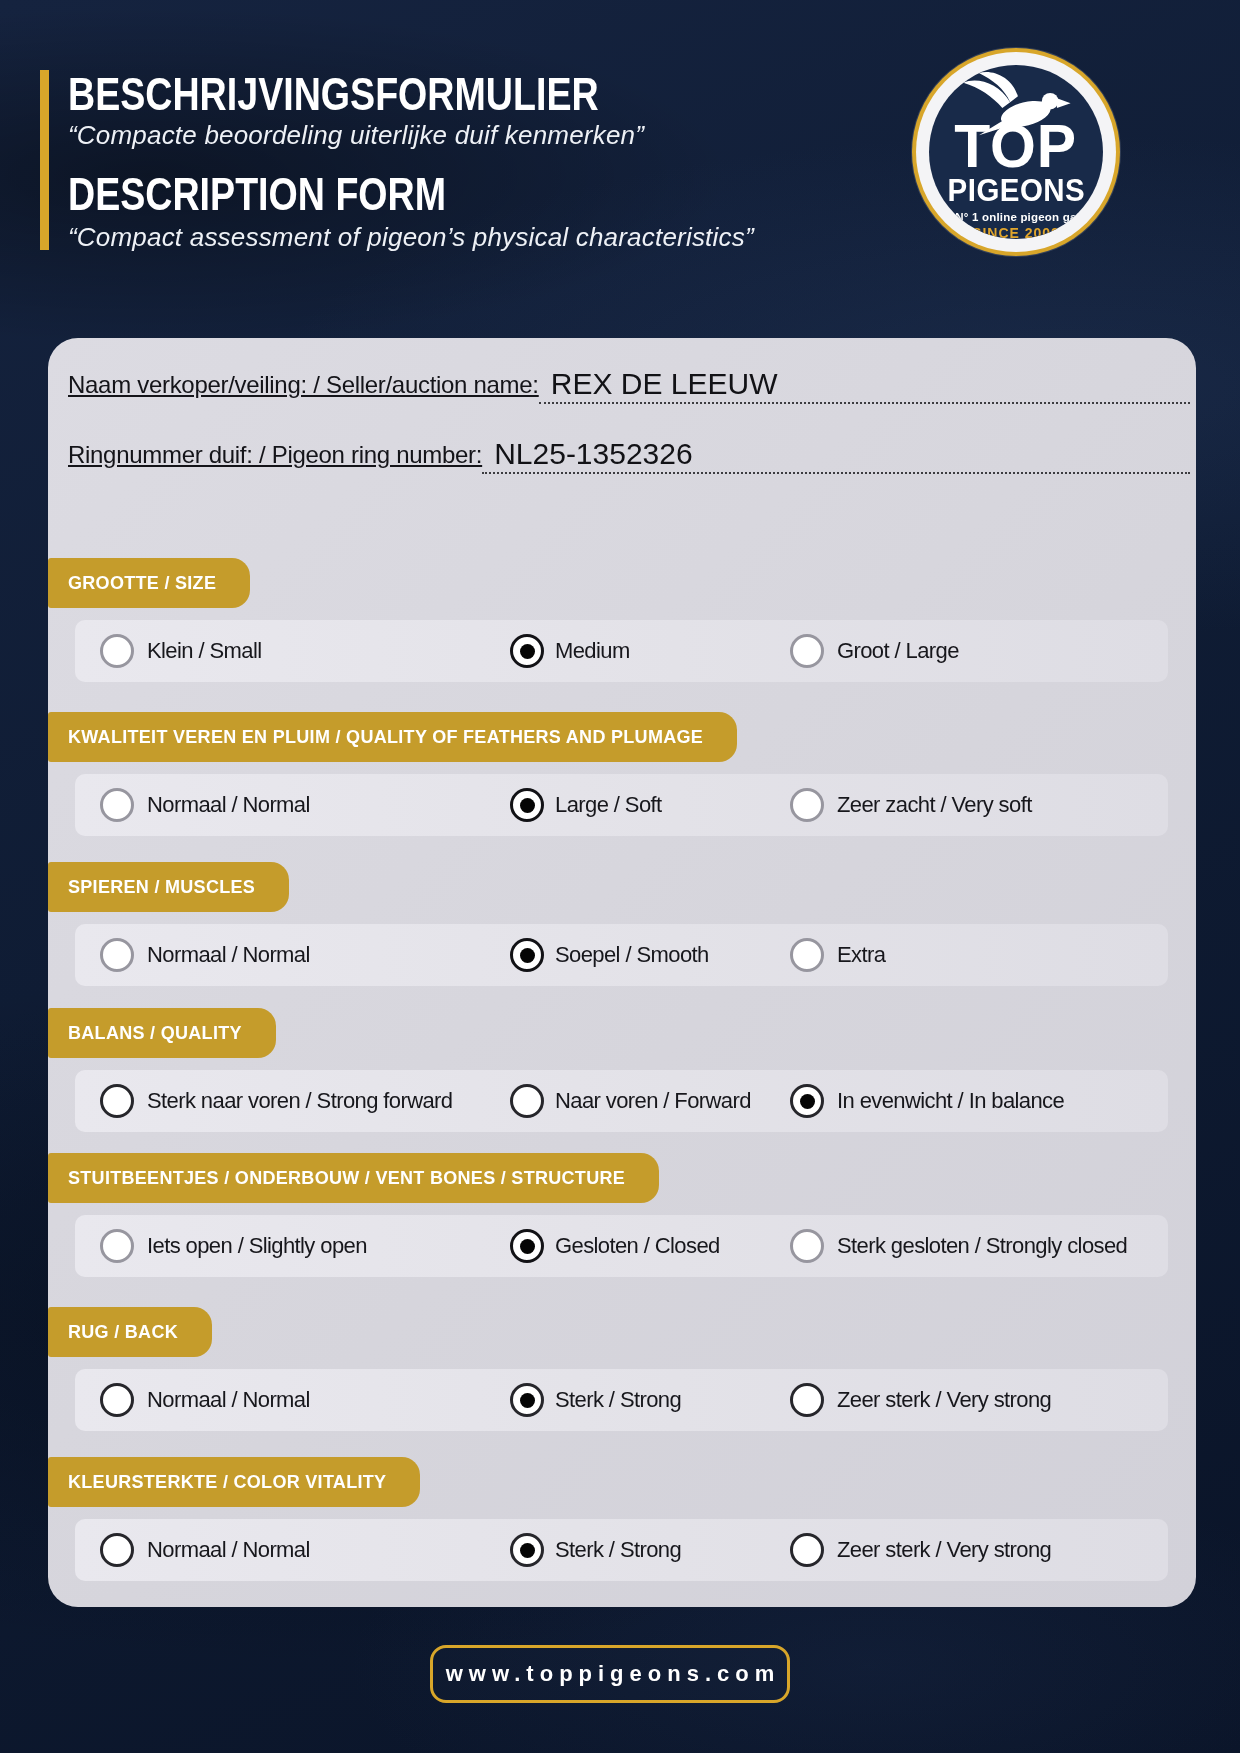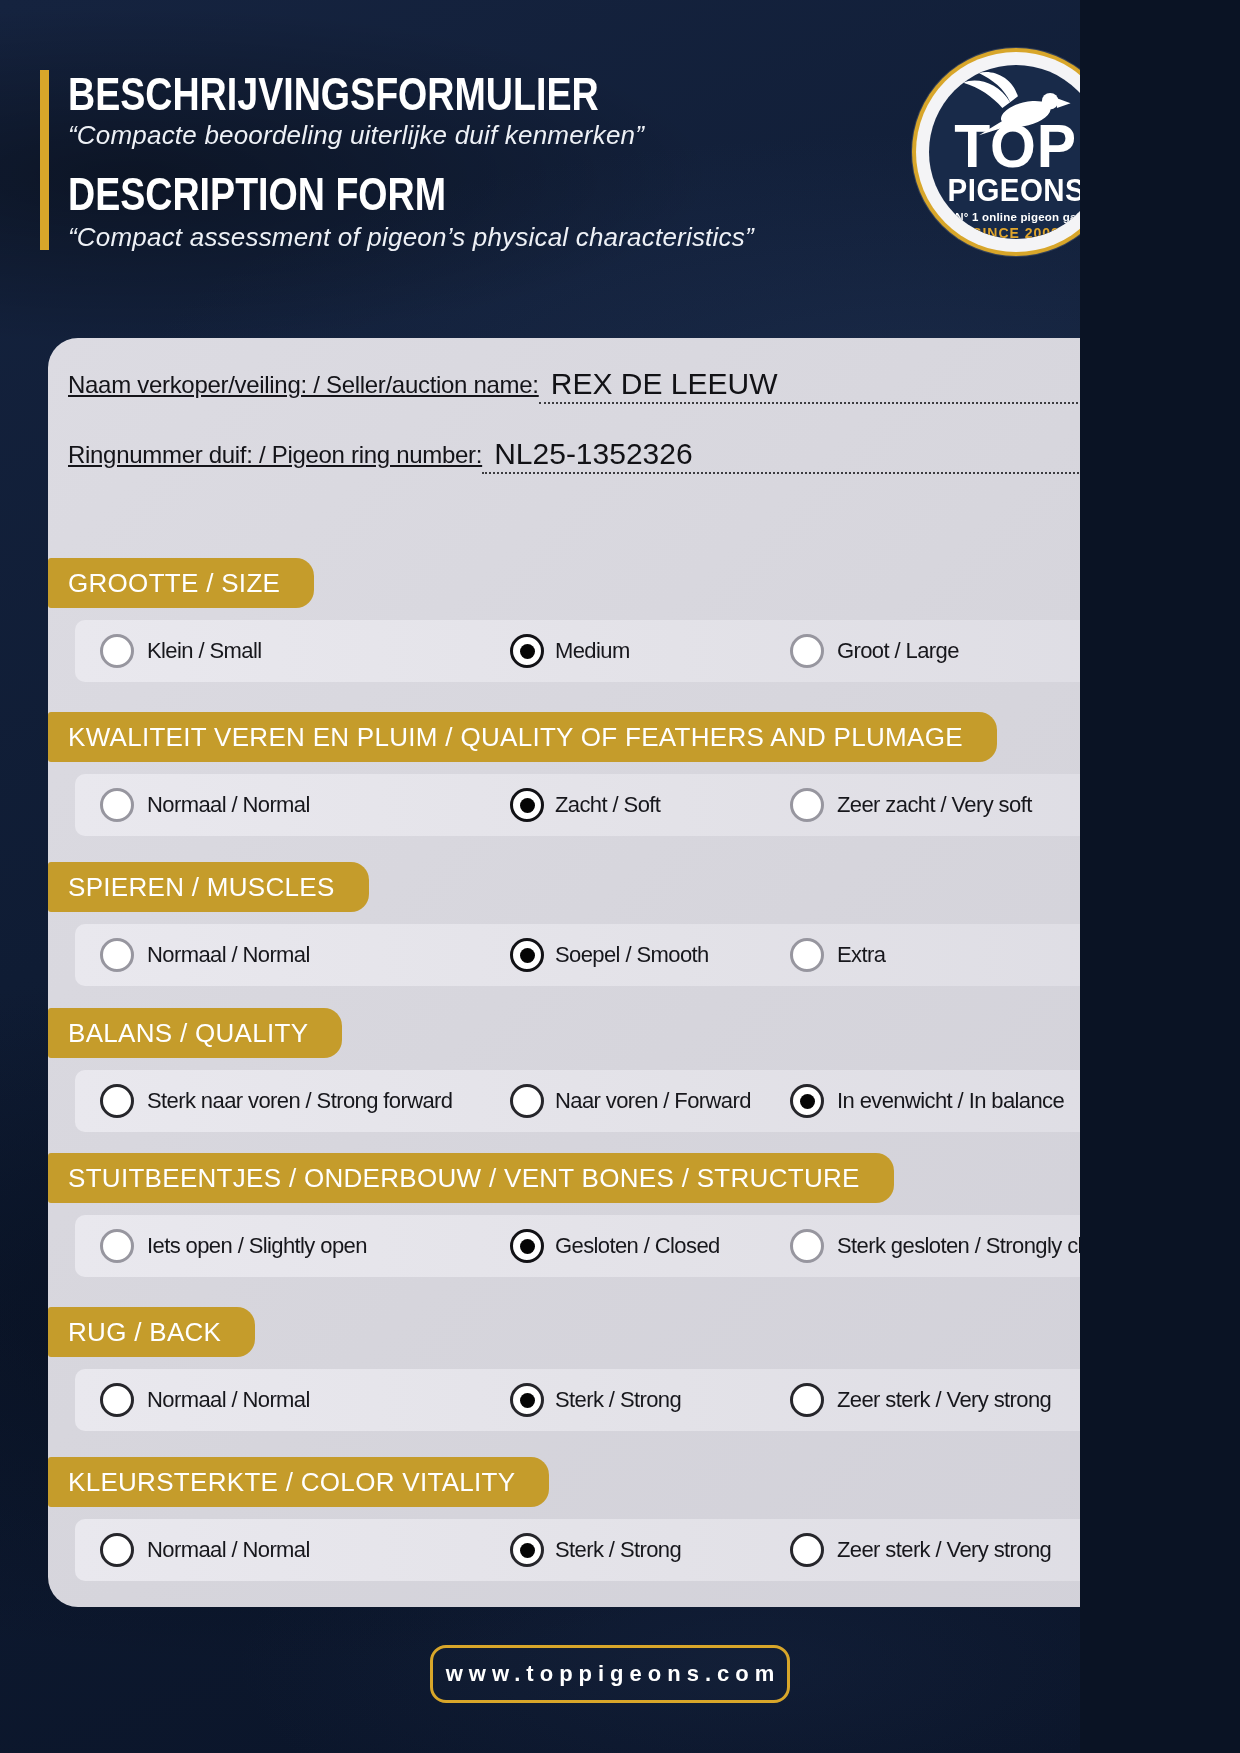--- a/index.html
+++ b/index.html
@@ -1,18 +1,18 @@
 <!DOCTYPE html>
 <html><head>
 <meta charset="utf-8">
 <style>
   html,body{margin:0;padding:0;background:#0a1324;}
   *{box-sizing:border-box;}
   #root{
-    position:relative;width:1080px;height:1753px;overflow:hidden;
+    position:relative;width:1240px;height:1753px;overflow:hidden;
     font-family:"Liberation Sans",sans-serif;
     background:
       radial-gradient(ellipse 900px 260px at 12% 10%, rgba(0,0,0,.38), transparent 65%),
       radial-gradient(ellipse 1300px 420px at 85% 22%, rgba(47,70,112,.28), transparent 60%),
       radial-gradient(ellipse 1100px 500px at 25% 75%, rgba(4,10,22,.55), transparent 70%),
       radial-gradient(ellipse 800px 300px at 70% 95%, rgba(40,60,100,.20), transparent 65%),
       linear-gradient(158deg,#15233f 0%,#0f1c34 45%,#0a1428 100%);
   }
   
   .goldbar{position:absolute;left:40px;top:70px;width:9px;height:180px;background:#d8a62a;}
@@ -40,22 +40,22 @@
          background:linear-gradient(135deg,#dcdbe2 0%,#d6d5dc 55%,#d2d1d9 100%);}
   .field-row{position:absolute;left:20px;width:1122px;height:40px;display:flex;align-items:flex-end;}
   .fr1{top:26px;} .fr2{top:96px;}
   .field-label{font-size:24px;color:#141419;letter-spacing:-.3px;padding-bottom:5px;white-space:nowrap;text-decoration:underline;}
   .field-line{flex:1;border-bottom:2px dotted #3c3c40;display:flex;align-items:flex-end;
               padding-left:12px;min-width:0;}
   .field-value{font-size:30px;color:#121216;line-height:1;padding-bottom:3px;white-space:nowrap;}
   
   .section{position:absolute;left:0;width:1148px;height:124px;}
   .badge{position:absolute;left:0;top:0;height:50px;line-height:50px;background:#c59c2b;
-         color:#fff;font-size:26px;letter-spacing:.3px;padding:0 34px 0 20px;white-space:nowrap;
-         border-radius:3px 18px 18px 3px;}
+         color:#fff;font-size:18px;letter-spacing:.3px;padding:0 34px 0 20px;white-space:nowrap;
+         border-radius:3px 18px 18px 3px;font-weight:bold;}
   .strip{position:absolute;left:27px;top:62px;width:1093px;height:62px;border-radius:10px;
          background:linear-gradient(90deg,#e9e8ee 0%,#e3e2e8 55%,#dedde4 100%);}
   .option{position:absolute;top:0;height:100%;display:flex;align-items:center;gap:13px;}
   .col1{left:25px;} .col2{left:435px;gap:11px;} .col3{left:715px;}
   .radio{width:34px;height:34px;border-radius:50%;background:#fff;border:3px solid #97969f;
          position:relative;flex:none;}
   .strip.dark-ring .radio{border-color:#26262b;}
   .radio.selected{border-color:#121216;}
   .radio.selected::after{content:'';position:absolute;left:50%;top:50%;width:15px;height:15px;
          margin:-7.5px 0 0 -7.5px;border-radius:50%;background:#050505;}
@@ -136,21 +136,21 @@
 
     <div class="section sec1">
       <div class="badge">KWALITEIT VEREN EN PLUIM / QUALITY OF FEATHERS AND PLUMAGE</div>
       <div class="strip">
         <div class="option col1">
           <span class="radio"></span>
           <span class="option-label">Normaal / Normal</span>
         </div>
         <div class="option col2">
           <span class="radio selected"></span>
-          <span class="option-label">Zacht / Soft</span>
+          <span class="option-label">Large / Soft</span>
         </div>
         <div class="option col3">
           <span class="radio"></span>
           <span class="option-label">Zeer zacht / Very soft</span>
         </div>
       </div>
     </div>
 
     <div class="section sec2">
       <div class="badge">SPIEREN / MUSCLES</div>

